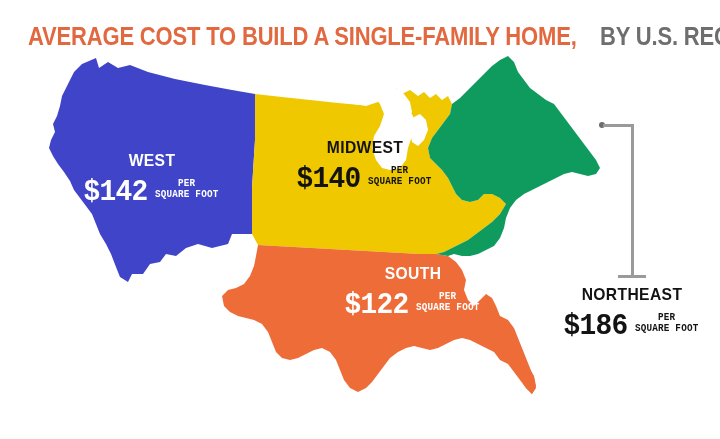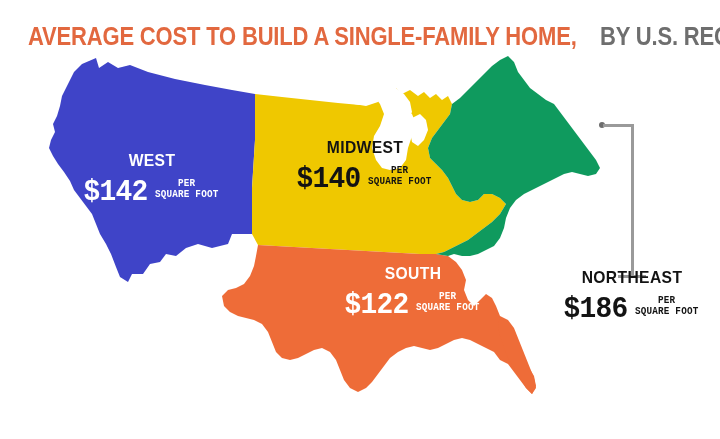--- a/index.html
+++ b/index.html
@@ -111,21 +111,21 @@
   .label-light .price-unit span { color: #ffffff; }
 
   .label-dark .region-name,
   .label-dark .price-amount,
   .label-dark .price-unit span { color: #131313; }
 
   
   #label-west     { left: 62px;  top: 151px; width: 180px; }
   #label-midwest  { left: 272px; top: 138px; width: 186px; }
   #label-south    { left: 320px; top: 264px; width: 186px; }
-  #label-northeast{ left: 544px; top: 268px; width: 176px; }
+  #label-northeast{ left: 544px; top: 285px; width: 176px; }
 
   
   .leader { position: absolute; background: #9a9a9a; }
   #leader-dot {
     left: 599px; top: 122px;
     width: 6px; height: 6px;
     border-radius: 50%;
     background: #6d6d6d;
   }
   #leader-horizontal { left: 603px; top: 124px; width: 31px; height: 2.5px; }

